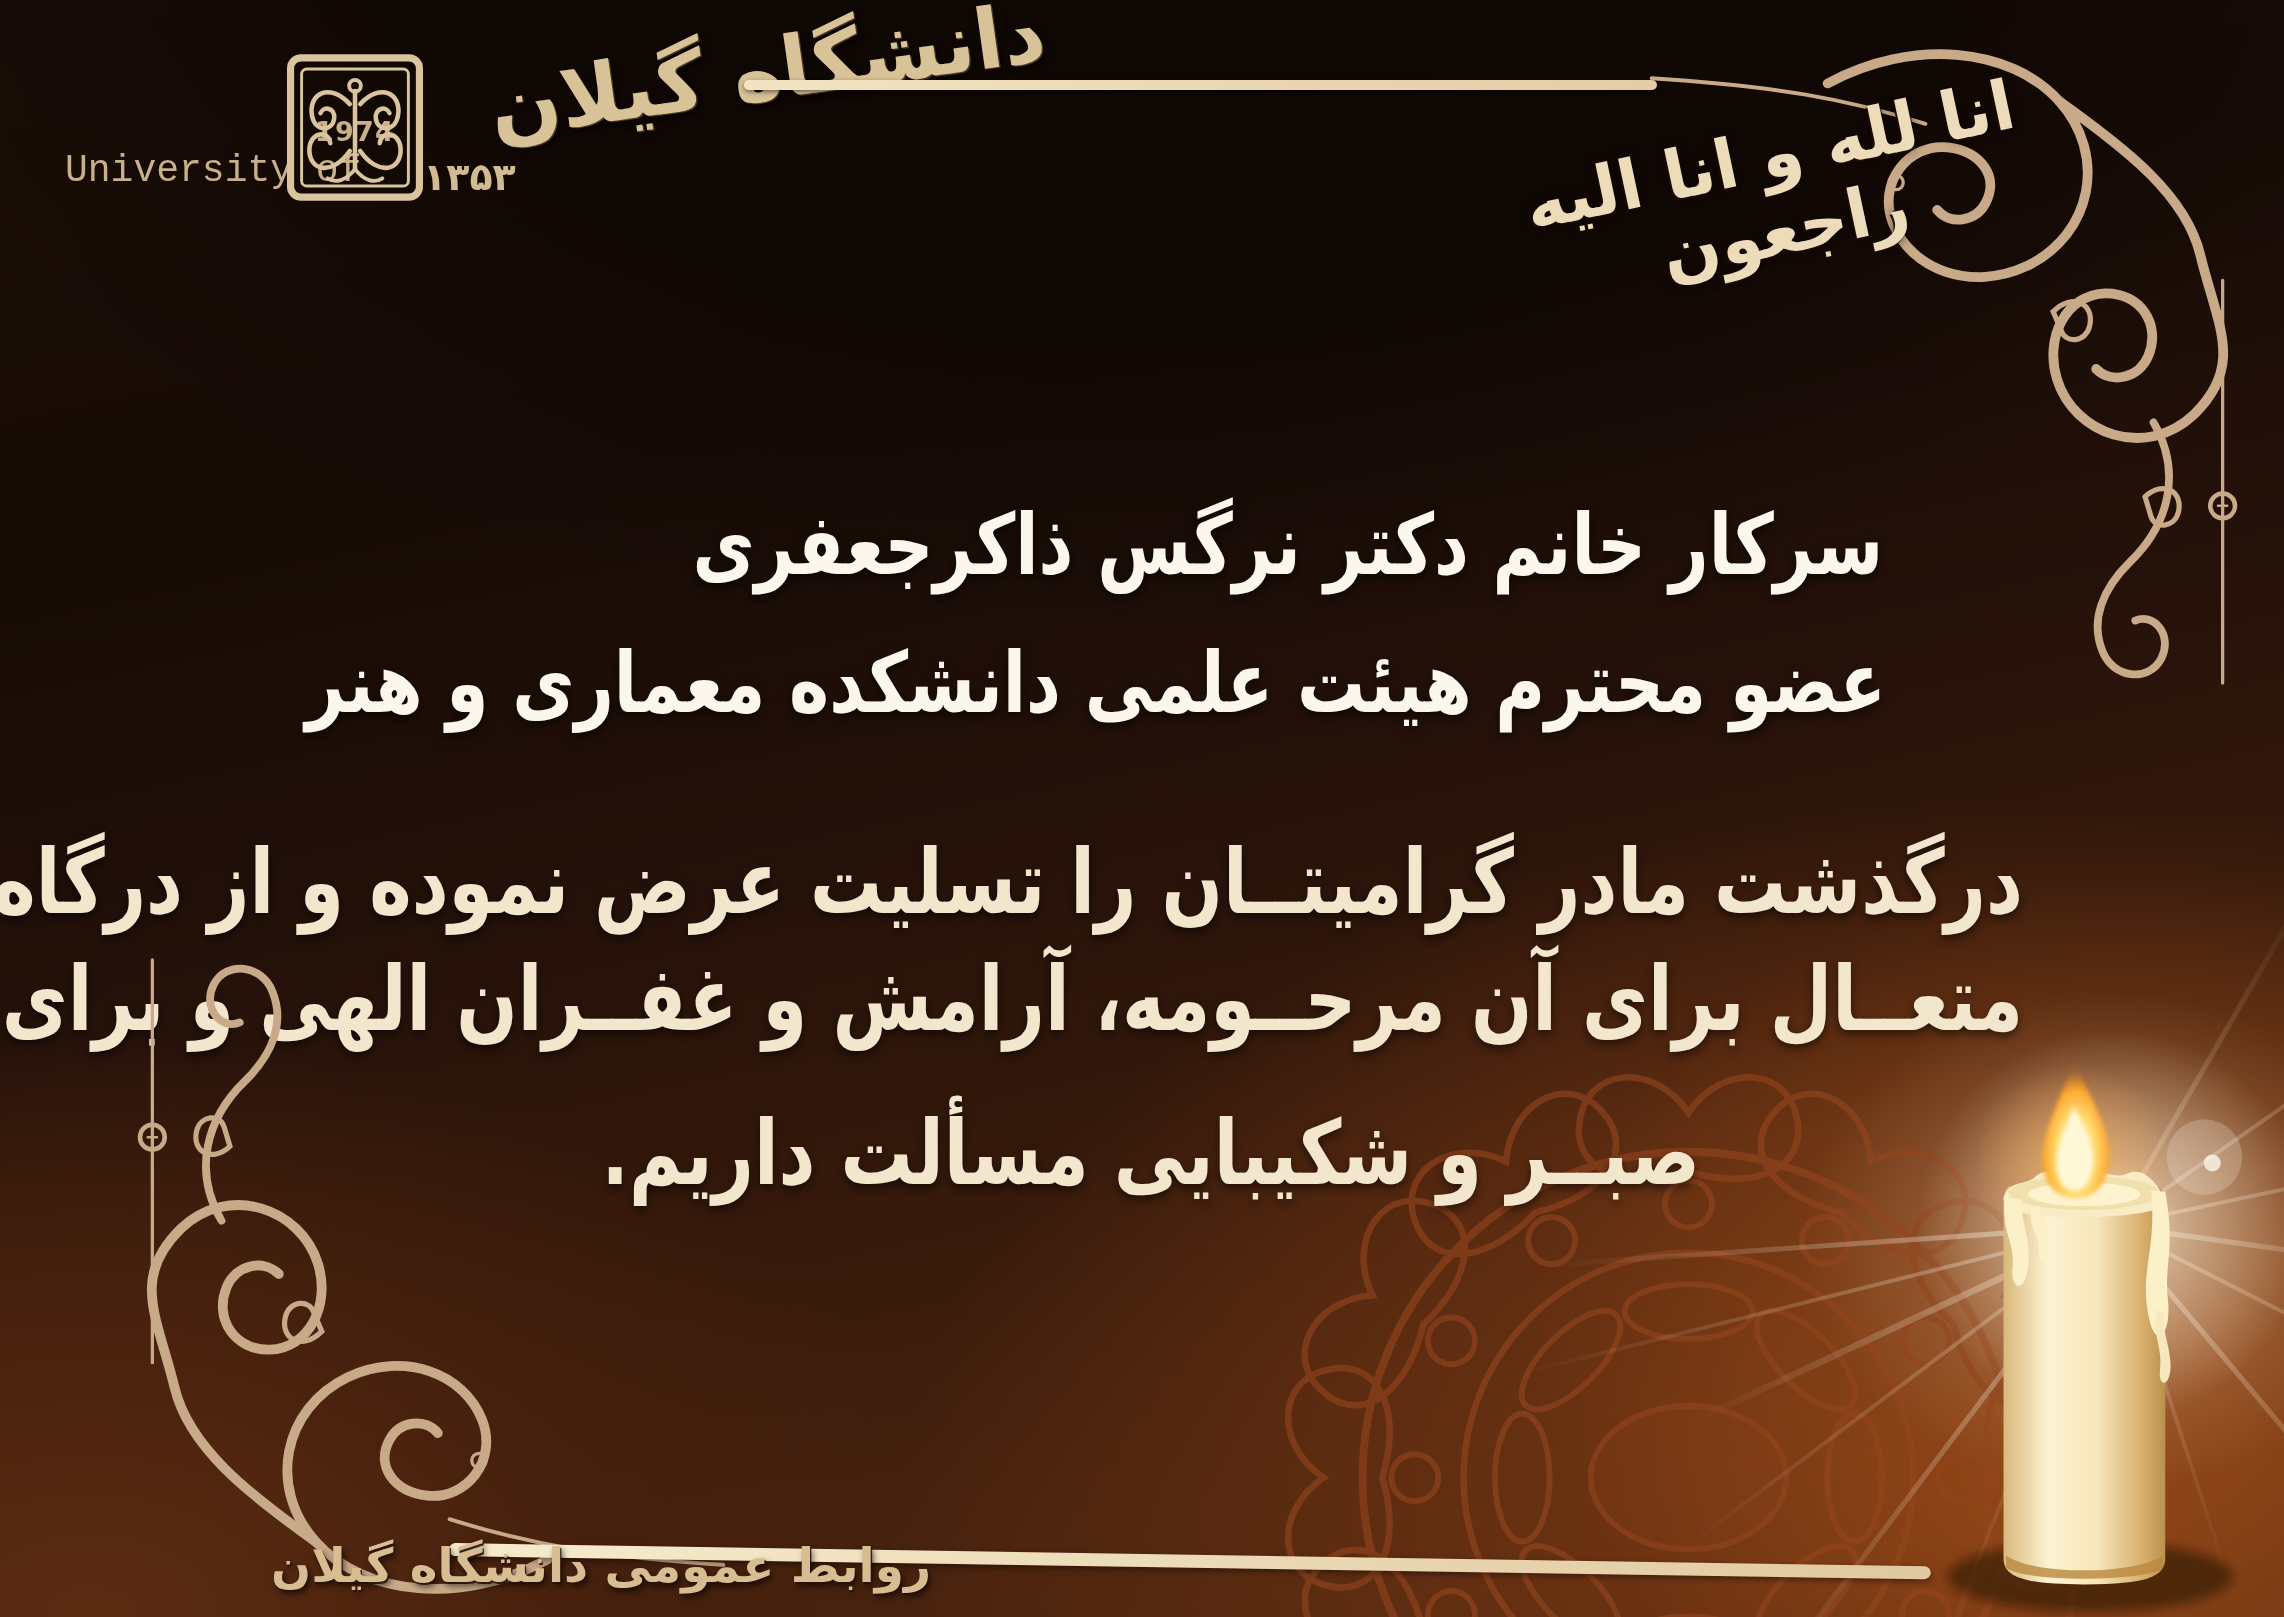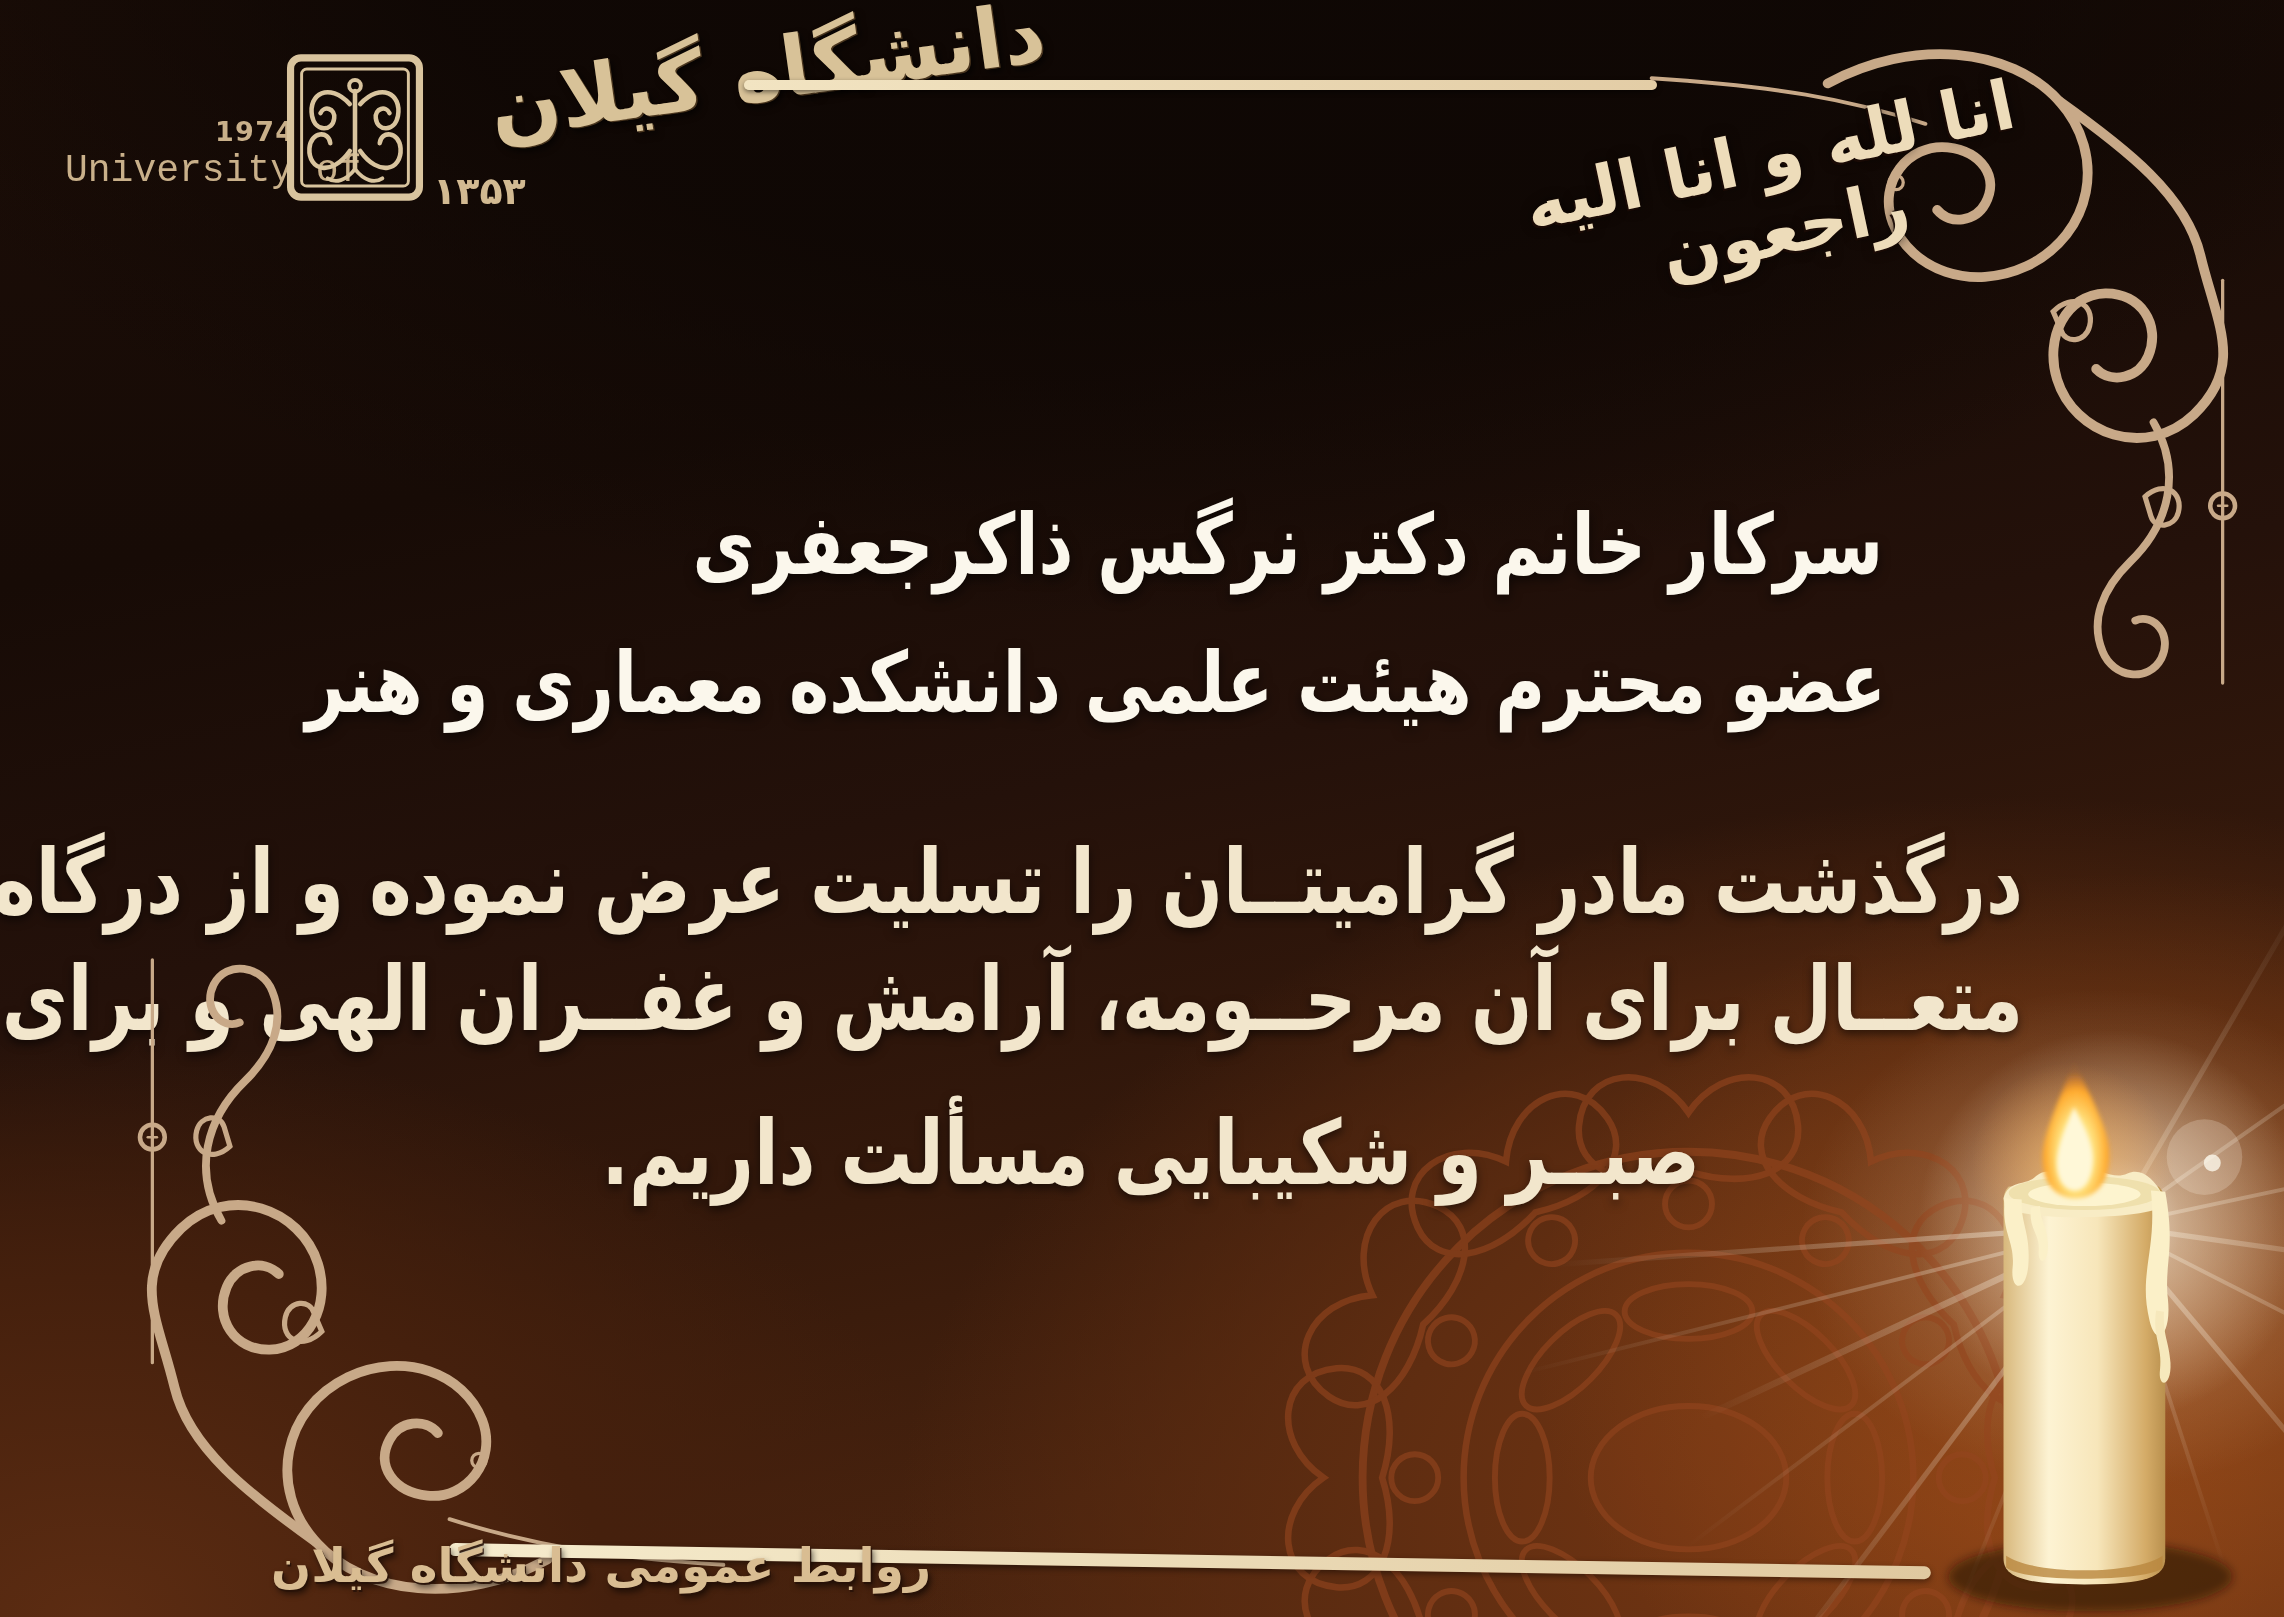--- a/index.html
+++ b/index.html
@@ -11,24 +11,24 @@
     background:
       radial-gradient(ellipse 496px 404px at 2107px 1239px, rgba(255,243,214,0.30), rgba(180,100,40,0.0) 62%),
       radial-gradient(ellipse 978px 750px at 2139px 1337px, rgba(196,102,34,0.42), rgba(0,0,0,0) 62%),
       radial-gradient(ellipse 1500px 978px at 88% 94%, #7e3a13 0%, #5f2d11 42%, rgba(40,18,8,0) 74%),
       radial-gradient(ellipse 1304px 848px at 4% 100%, #5c2c12 0%, #45200d 40%, rgba(30,14,7,0) 68%),
       radial-gradient(ellipse 1696px 978px at 50% -10%, #0e0704 0%, rgba(14,7,4,0.85) 45%, rgba(14,7,4,0) 80%),
       linear-gradient(168deg, #1b0d07 0%, #170b06 28%, #24110a 48%, #35190b 66%, #47220e 82%, #522810 100%);
   }
   .abs{position:absolute;}
   
-  .en-year{left:215px;top:116px;font-size:27px;font-weight:bold;color:#c9b08a;letter-spacing:1.3px;width:280px;text-align:left;}
+  .en-year{left:215px;top:116px;font-size:27px;font-weight:bold;color:#c9b08a;letter-spacing:1.3px;width:280px;text-align:center;}
   .en-uni{left:65px;top:149px;width:430px;font-size:38px;color:#c9b08a;text-align:left;font-family:Liberation Mono, monospace;}
   .en-guilan{left:78px;top:207px;width:430px;font-size:40px;font-weight:bold;color:#d3ba92;letter-spacing:17px;}
-  .fa-year{left:423px;top:169px;font-size:38px;color:#d2ba92;font-weight:bold;margin-left:10px;}
+  .fa-year{left:423px;top:155px;font-size:38px;color:#d2ba92;font-weight:bold;}
   .fa-uni-callig{
     left:483px;top:62px;width:574px;
     font-size:83px;font-weight:bold;color:#d8c298;
     transform:rotate(-8deg);transform-origin:left center;
     direction:rtl;text-align:center;white-space:nowrap;
     text-shadow:1.3px 1.3px 0 rgba(90,66,38,.8), 3.3px 4.6px 7.8px rgba(0,0,0,.65);
   }
   
   .h-line-top{
     left:744px;top:80px;width:913px;height:9.8px;border-radius:6.5px;

